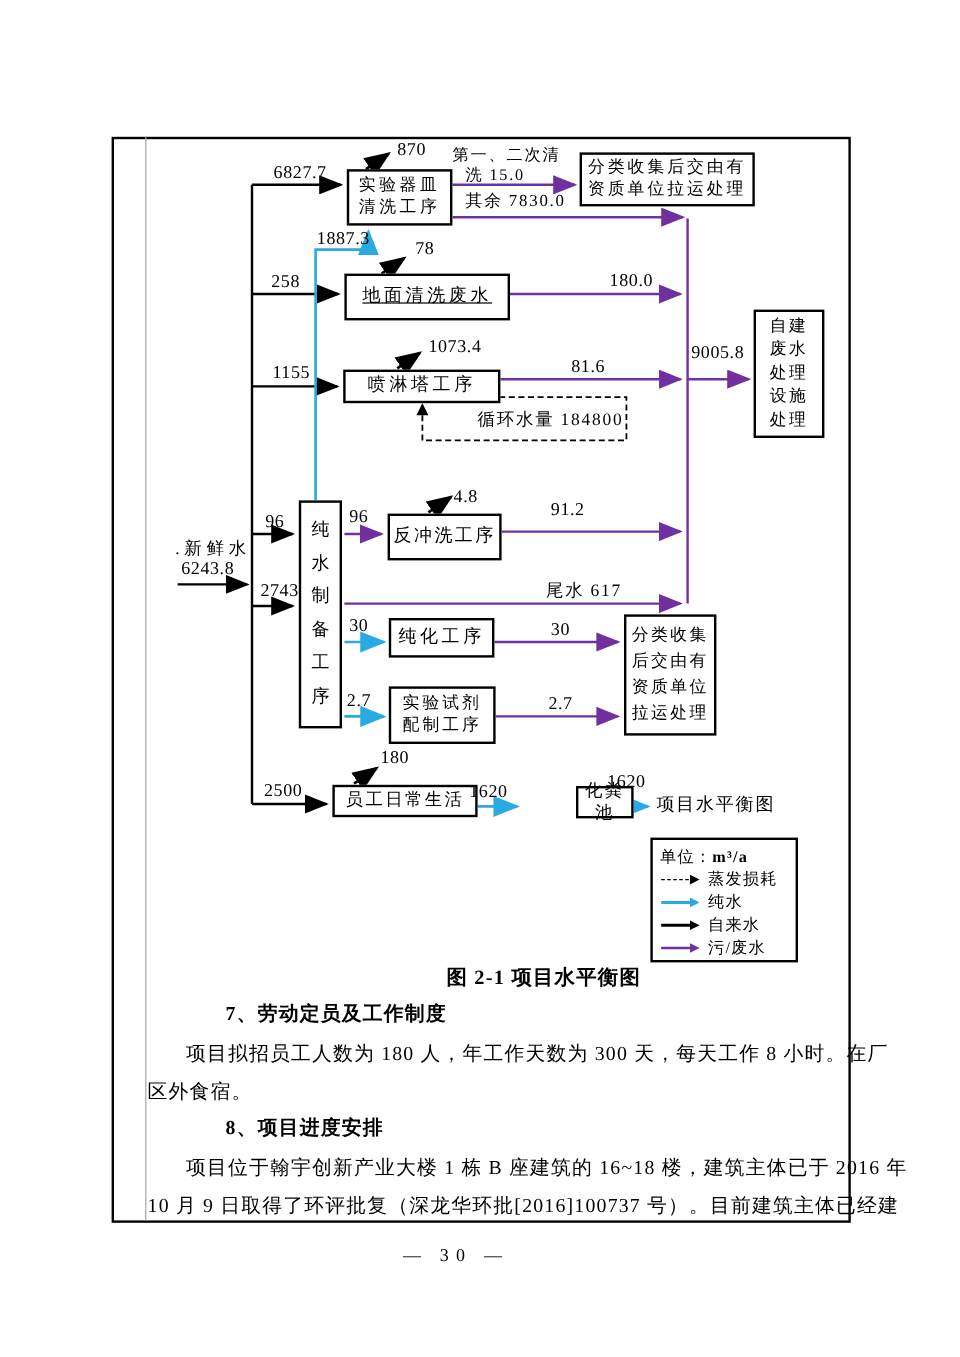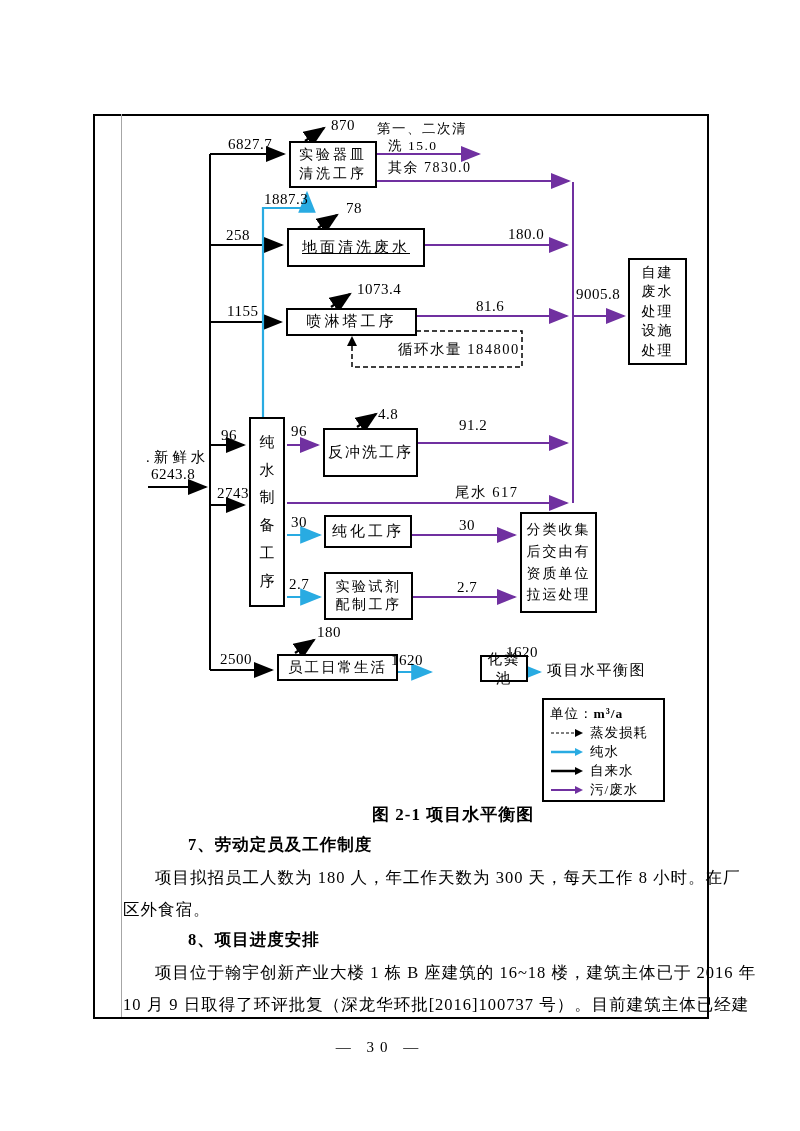--- a/index.html
+++ b/index.html
@@ -91,35 +91,37 @@
       <line x1="287" y1="445" x2="318" y2="445" marker-end="url(#ap)"></line>
       <line x1="418" y1="443" x2="567" y2="443" marker-end="url(#ap)"></line>
       <line x1="287" y1="503" x2="567" y2="503" marker-end="url(#ap)"></line>
       <line x1="412" y1="535" x2="515" y2="535" marker-end="url(#ap)"></line>
       <line x1="413" y1="597" x2="515" y2="597" marker-end="url(#ap)"></line>
     </g>
   </svg>
 
   <div class="box" style="left:289px;top:141px;width:88px;height:47px;font-size:14px;letter-spacing:3px;">实验器皿
 清洗工序</div>
+  <div class="box" style="left:483px;top:127px;width:146px;height:45px;font-size:14px;letter-spacing:2.5px;">分类收集后交由有
+资质单位拉运处理</div>
   <div class="box" style="left:287px;top:228px;width:138px;height:39px;text-decoration:underline;">地面清洗废水</div>
   <div class="box" style="left:286px;top:308px;width:131px;height:28px;">喷淋塔工序</div>
   <div class="lbl cjk" style="left:398px;top:340px;font-size:14.5px;">循环水量 184800</div>
   <div class="box vert" style="left:628px;top:258px;width:59px;height:107px;font-size:14px;letter-spacing:2px;line-height:1.4;">自建
 废水
 处理
 设施
 处理</div>
   <div class="box vert" style="left:249px;top:417px;width:36px;height:190px;font-size:15px;letter-spacing:0;line-height:1.85;">纯
 水
 制
 备
 工
 序</div>
-  <div class="box" style="left:323px;top:428px;width:95px;height:49px;letter-spacing:2px;text-align:center;">反冲洗工序</div>
+  <div class="box" style="left:323px;top:428px;width:95px;height:39px;letter-spacing:2px;text-align:center;">反冲洗工序</div>
   <div class="box" style="left:324px;top:515px;width:88px;height:33px;">纯化工序</div>
   <div class="box" style="left:324px;top:572px;width:89px;height:48px;font-size:14px;letter-spacing:2.5px;">实验试剂
 配制工序</div>
   <div class="box" style="left:520px;top:512px;width:77px;height:101px;font-size:14px;letter-spacing:2px;line-height:1.55;">分类收集
 后交由有
 资质单位
 拉运处理</div>
   <div class="box" style="left:277px;top:654px;width:121px;height:27px;font-size:14.5px;letter-spacing:2px;">员工日常生活</div>
   <div class="box" style="left:436px;top:655px;width:48px;height:27px;font-size:14.5px;letter-spacing:2px;margin-left:44px;">化粪池</div>
   <div class="lbl cjk" style="left:547px;top:661px;font-size:15px;">项目水平衡图</div>

